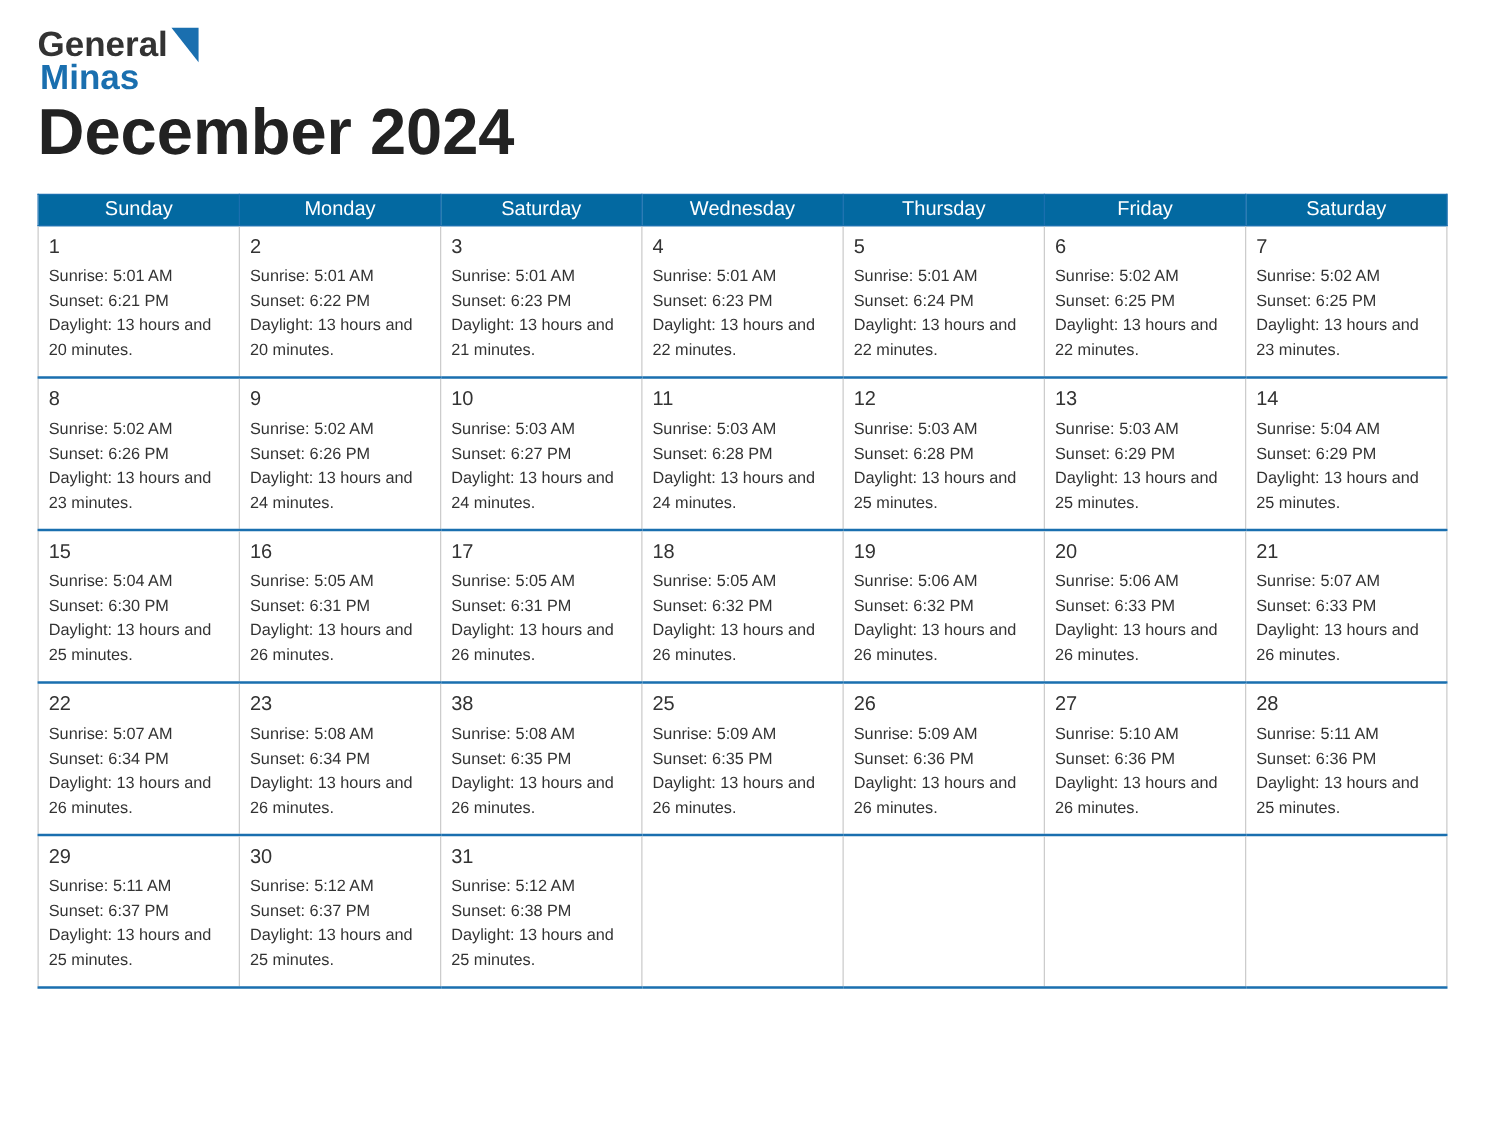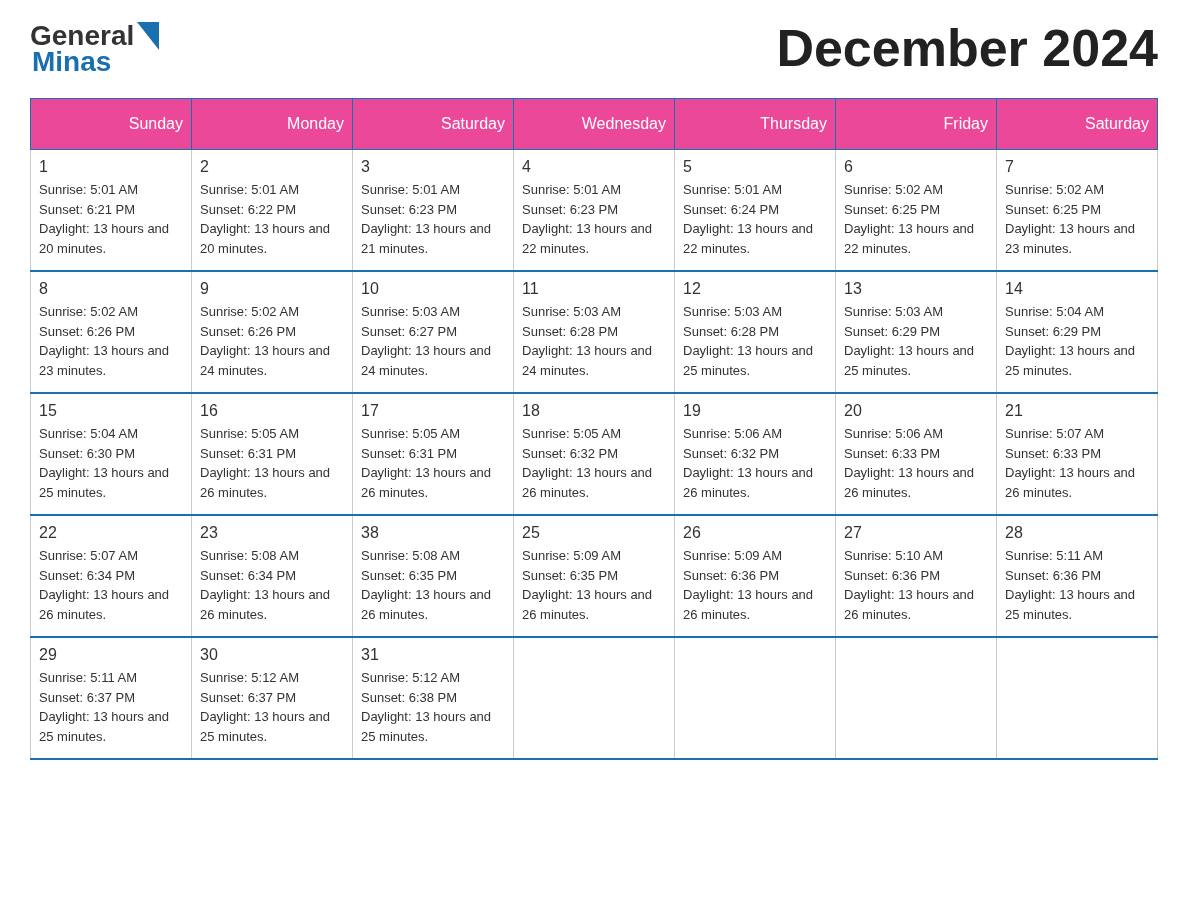--- a/index.html
+++ b/index.html
@@ -8,52 +8,52 @@
       background: #fff;
       width: 1188px;
       min-height: 918px;
       padding: 20px 30px;
     }
     .header {
       display: flex;
       justify-content: space-between;
       align-items: flex-start;
       margin-bottom: 20px;
+      flex-direction: column;
     }
     .logo {
       display: flex;
       align-items: center;
     }
     .title-area {
       text-align: right;
-      margin-left: 11px;
     }
     .month-title {
       font-size: 52px;
       font-weight: bold;
       color: #222;
       line-height: 1.1;
     }
     .location-title {
       font-size: 22px;
       color: #444;
       margin-top: 4px;
     }
     .calendar-table {
       width: 100%;
       border-collapse: collapse;
       table-layout: fixed;
     }
     .calendar-table th {
-      background-color: #ec4899;
+      background-color: #0369a1;
       color: #fff;
-      padding: 16px 8px;
+      padding: 3px 8px;
       font-size: 16px;
       font-weight: normal;
-      text-align: right;
+      text-align: center;
       border: 1px solid #1a6faf;
     }
     .calendar-table td {
       vertical-align: top;
       padding: 8px 8px 12px 8px;
       border: 1px solid #ccc;
       font-size: 13px;
       color: #333;
       min-height: 100px;
       height: 120px;

